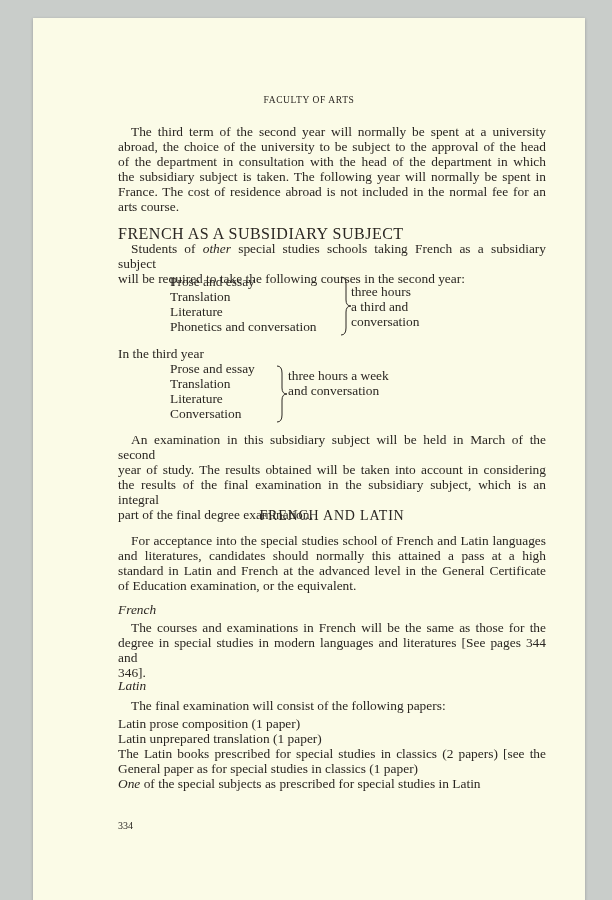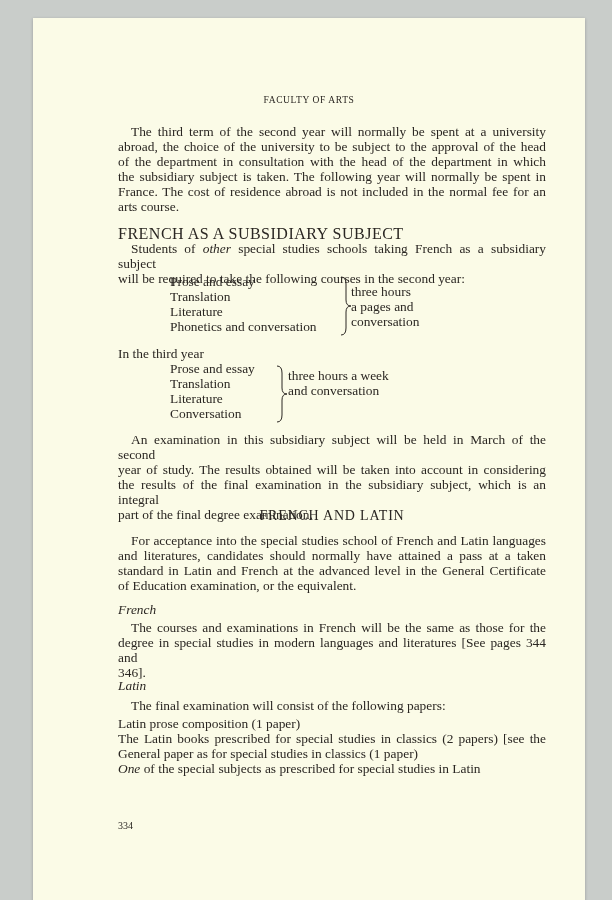--- a/index.html
+++ b/index.html
@@ -67,21 +67,21 @@
       <span class="item">Prose and essay</span>
       <span class="item">Translation</span>
       <span class="item">Literature</span>
       <span class="item">Phonetics and conversation</span>
     </div>
     <svg class="brace" style="left:222px; top:258px;" width="12" height="60">
       <path d="M1,1 Q6,1 6,8 L6,24 Q6,30 11,30 Q6,30 6,36 L6,52 Q6,59 1,59" fill="none" stroke="#2a2622" stroke-width="1"></path>
     </svg>
     <div class="brace-note" style="left:233px; top:266px;">
       <span class="line">three hours</span>
-      <span class="line">a pages and</span>
+      <span class="line">a third and</span>
       <span class="line">conversation</span>
     </div>
 
     <div class="para" style="top:328px;">In the third year</div>
     <div class="list" style="left:52px; top:343px;">
       <span class="item">Prose and essay</span>
       <span class="item">Translation</span>
       <span class="item">Literature</span>
       <span class="item">Conversation</span>
     </div>
@@ -97,39 +97,40 @@
       <span class="line" style="text-indent:13px">An examination in this subsidiary subject will be held in March of the second</span>
       <span class="line">year of study.  The results obtained will be taken into account in considering</span>
       <span class="line">the results of the final examination in the subsidiary subject, which is an integral</span>
       <span class="line last">part of the final degree examination.</span>
     </div>
 
     <div class="center-head" style="top:490px;">FRENCH AND LATIN</div>
 
     <div class="para justify-all" style="top:515px;">
       <span class="line" style="text-indent:13px">For acceptance into the special studies school of French and Latin languages</span>
-      <span class="line">and literatures, candidates should normally have attained a pass at a taken</span>
+      <span class="line">and literatures, candidates should normally this attained a pass at a high</span>
       <span class="line">standard in Latin and French at the advanced level in the General Certificate</span>
       <span class="line last">of Education examination, or the equivalent.</span>
     </div>
 
     <div class="para italic" style="top:584px;">French</div>
 
     <div class="para justify-all" style="top:602px;">
       <span class="line" style="text-indent:13px">The courses and examinations in French will be the same as those for the</span>
       <span class="line">degree in special studies in modern languages and literatures [See pages 344 and</span>
       <span class="line last">346].</span>
     </div>
 
     <div class="para italic" style="top:660px;">Latin</div>
 
     <div class="para" style="top:680px; text-indent:13px;">The final examination will consist of the following papers:</div>
 
     <div class="para justify-all" style="top:698px;">
       <span class="line last">Latin prose composition (1 paper)</span>
+      <span class="line last">Latin unprepared translation (1 paper)</span>
       <span class="line">The Latin books prescribed for special studies in classics (2 papers) [see the</span>
       <span class="line last">General paper as for special studies in classics (1 paper)</span>
       <span class="line last"><span class="italic">One</span><span> of the special subjects as prescribed for special studies in Latin</span></span>
     </div>
 
     <div class="folio" style="top:800px;">334</div>
   </div>
 </div>
 
 </body></html>

